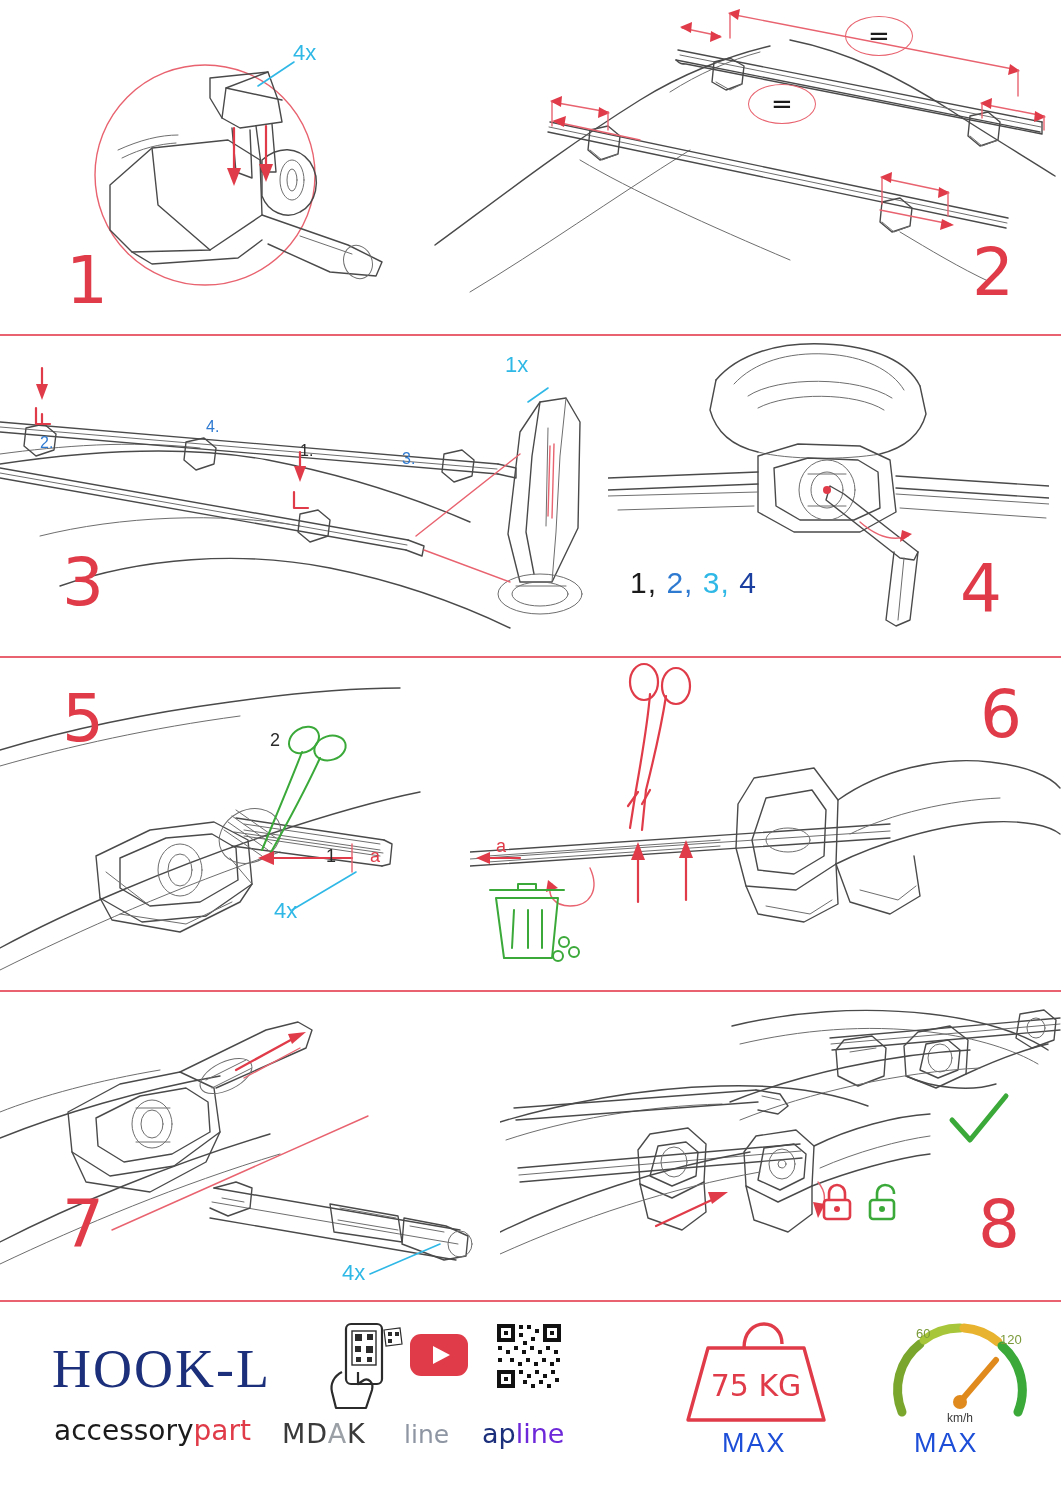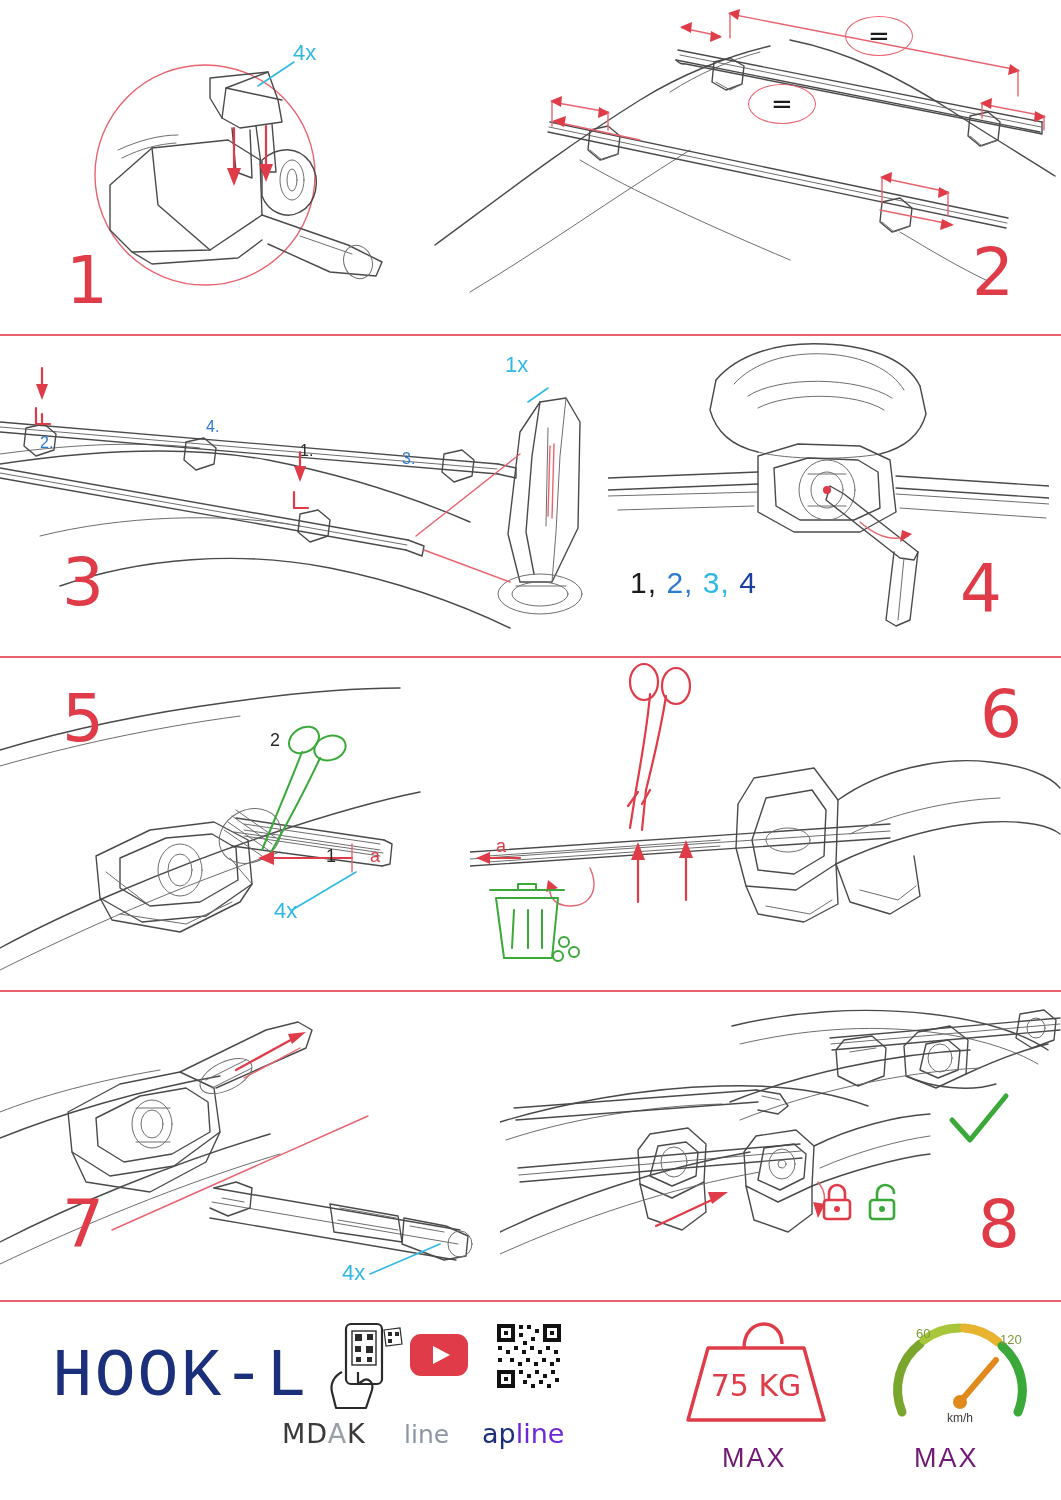--- a/index.html
+++ b/index.html
@@ -81,22 +81,22 @@
     position: absolute;
     left: 0;
     top: 1300px;
     width: 1061px;
     height: 200px;
   }
   .brand-title {
     position: absolute;
     left: 52px;
     top: 1338px;
-    font-family: Liberation Mono, monospace;
-    font-size: 68px;
+    font-family: Liberation Serif, serif;
+    font-size: 54px;
     letter-spacing: 2px;
     color: #1b2f7a;
     font-weight: 400;
   }
   .brand-sub {
     position: absolute;
     left: 54px;
     top: 1414px;
     font-family: "DejaVu Sans", sans-serif;
     font-size: 28px;
@@ -128,23 +128,22 @@
     top: 1418px;
     font-family: "DejaVu Sans", sans-serif;
     font-size: 27px;
     color: #1b2f7a;
   }
   .logo-apline .rd { color: #6d28d9; }
   .max-label {
     position: absolute;
     font-family: "Liberation Sans", sans-serif;
     font-size: 27px;
-    color: #701a75;
+    color: #1d4ed8;
     letter-spacing: 2px;
-    margin-top: 15px;
   }
   .weight-text {
     font-family: "DejaVu Sans", sans-serif;
     font-size: 30px;
     fill: #e03b48;
   }
   .speed-tick {
     font-family: "Liberation Sans", sans-serif;
     font-size: 13px;
     fill: #7a9a3a;
@@ -599,20 +598,23 @@
       <path d="M11 18 L11 12 C11 6 15 3 19 3 C24 3 28 6 28 12" fill="none" stroke="#3aa93a" stroke-width="2.6"></path>
       <rect x="4" y="18" width="24" height="19" rx="3" fill="none" stroke="#3aa93a" stroke-width="2.6"></rect>
       <circle cx="16" cy="27" r="3" fill="#3aa93a"></circle>
     </svg>
     <div class="step-num num-big" style="left:478px;top:200px;">8</div>
   </div>
 
   <div class="footer"></div>
 
   <div class="brand-title">HOOK-L</div>
+  <div class="brand-sub">
+    <span>accessory</span><span class="accent">part</span>
+  </div>
 
   <div class="logo-mdak">
     <span>MD</span><span class="a">A</span><span>K</span>
   </div>
   <div class="logo-ipqi">line</div>
   <div class="logo-apline">
     <span>ap</span><span class="rd">line</span>
   </div>
 
   <svg style="position:absolute;left:322px;top:1322px;" width="86" height="90" viewBox="0 0 86 90">

